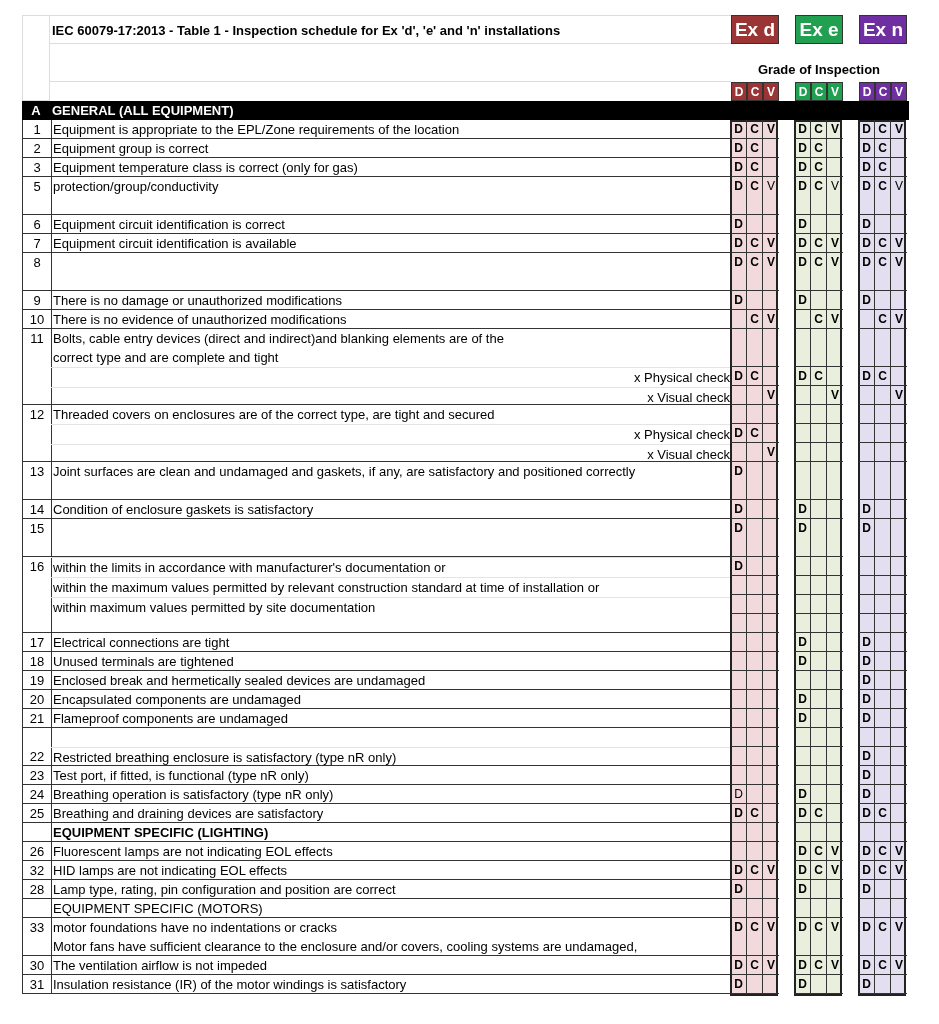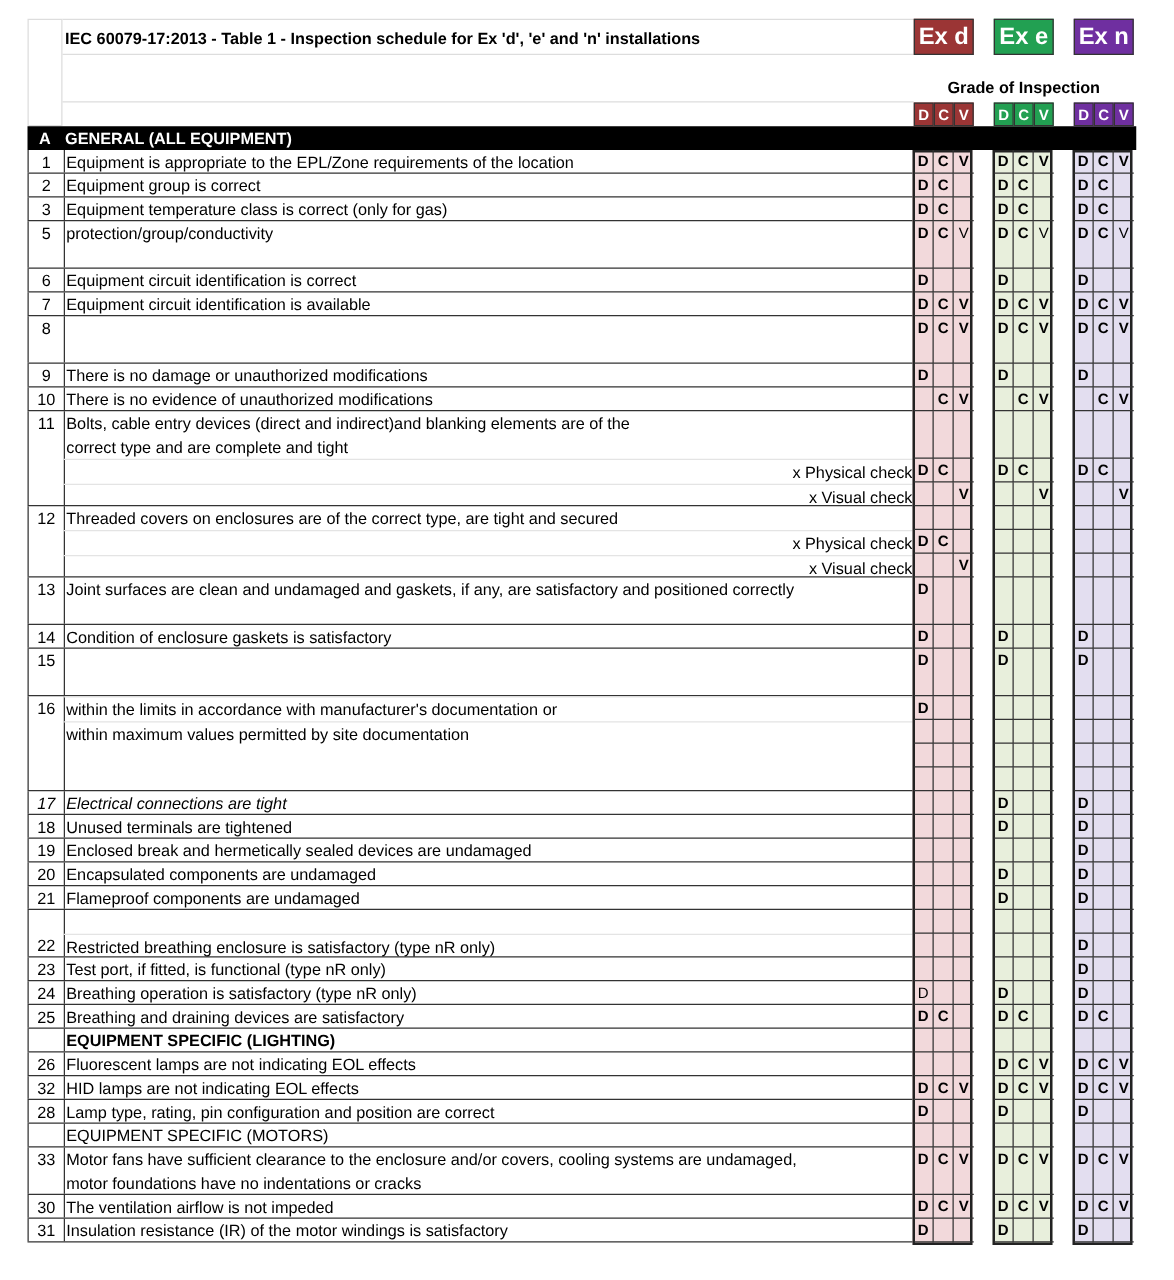--- a/index.html
+++ b/index.html
@@ -144,24 +144,25 @@
 <div class="abs row" style="top: 519px; height: 38px;">
     <div class="num">15</div>
     <div class="txt">
       <div class="line"></div>
     </div>
   </div>
 <div class="abs row" style="top: 557px; height: 76px;">
     <div class="num">16</div>
     <div class="txt">
       <div class="line sub">within the limits in accordance with manufacturer's documentation or</div>
+      <div class="line sub">within the maximum values permitted by relevant construction standard at time of installation or</div>
       <div class="line sub">within maximum values permitted by site documentation</div>
     </div>
   </div>
-<div class="abs row" style="top: 633px; height: 19px; font-style: italic;">
+<div class="abs row" style="top: 633px; height: 19px;">
     <div class="num">17</div>
     <div class="txt">
       <div class="line">Electrical connections are tight</div>
     </div>
   </div>
 <div class="abs row" style="top: 652px; height: 19px;">
     <div class="num">18</div>
     <div class="txt">
       <div class="line">Unused terminals are tightened</div>
     </div>
@@ -235,22 +236,22 @@
   </div>
 <div class="abs row" style="top: 899px; height: 19px;">
     <div class="num"></div>
     <div class="txt">
       <div class="line">EQUIPMENT SPECIFIC (MOTORS)</div>
     </div>
   </div>
 <div class="abs row" style="top: 918px; height: 38px;">
     <div class="num">33</div>
     <div class="txt">
+      <div class="line">motor foundations have no indentations or cracks</div>
       <div class="line">Motor fans have sufficient clearance to the enclosure and/or covers, cooling systems are undamaged,</div>
-      <div class="line">motor foundations have no indentations or cracks</div>
     </div>
   </div>
 <div class="abs row" style="top: 956px; height: 19px;">
     <div class="num">30</div>
     <div class="txt">
       <div class="line">The ventilation airflow is not impeded</div>
     </div>
   </div>
 <div class="abs row" style="top: 975px; height: 19px;">
     <div class="num">31</div>

